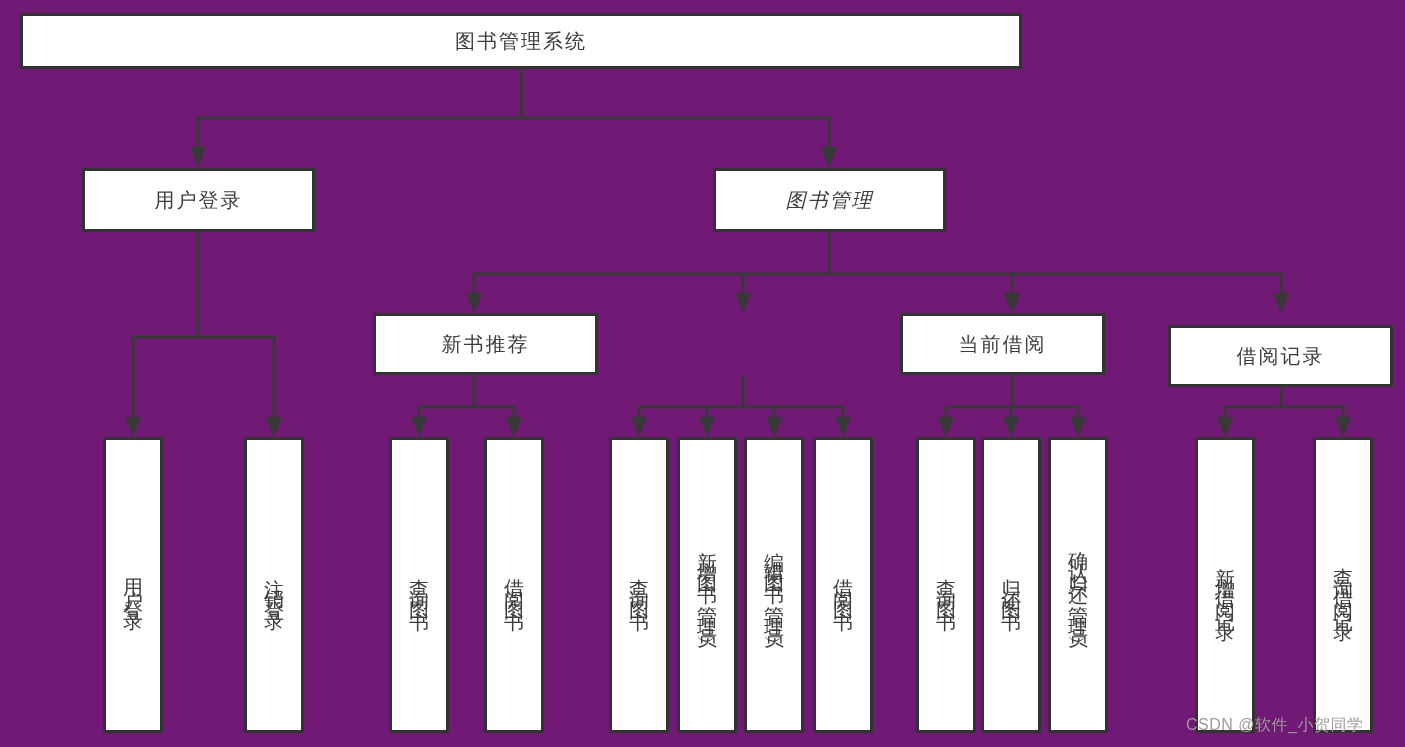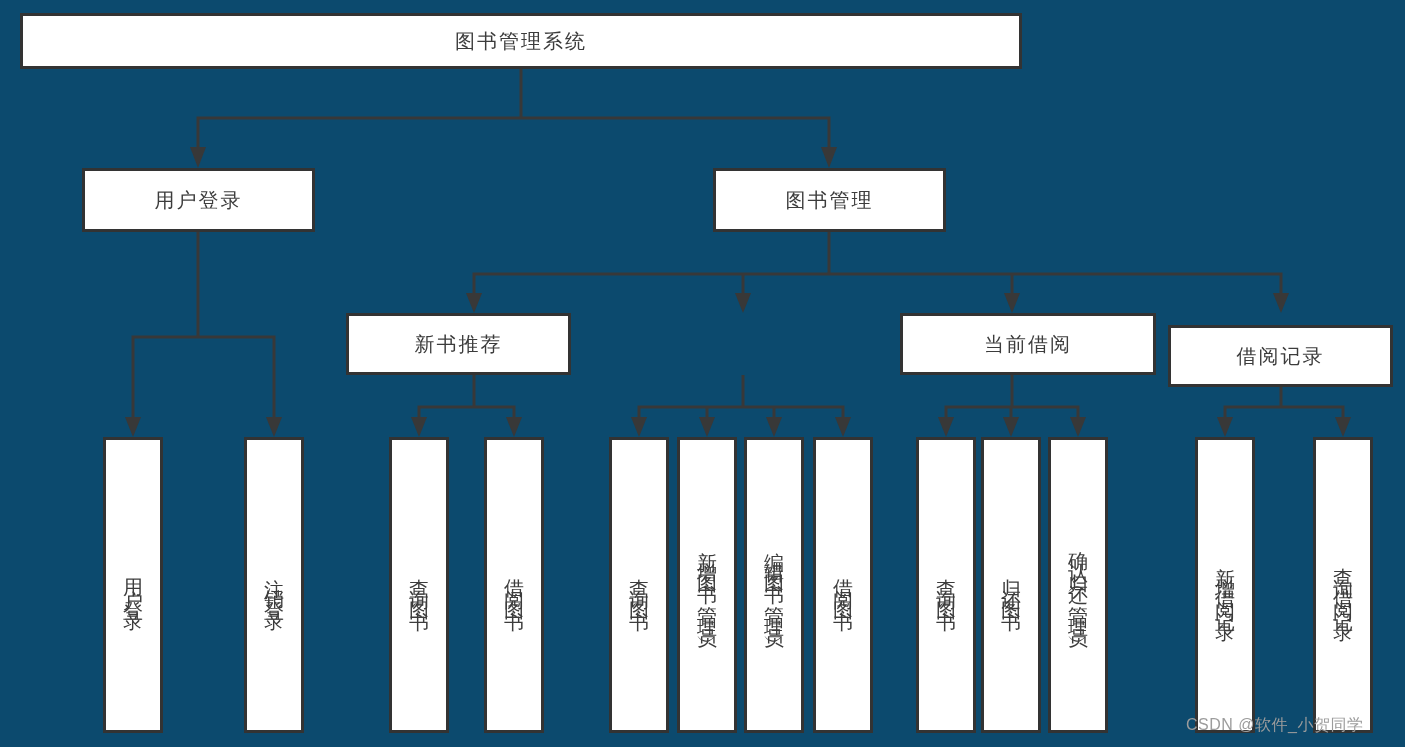--- a/index.html
+++ b/index.html
@@ -1,20 +1,20 @@
 <!DOCTYPE html>
 <html><head>
 <meta charset="utf-8">
 <style>
   html, body { margin: 0; padding: 0; background: #ffffff; }
   .canvas {
     position: relative;
     width: 1405px;
     height: 747px;
-    background: #0c4a6e;
+    background: #701a75;
     overflow: hidden;
     font-family: "Liberation Sans", "DejaVu Sans", sans-serif;
   }
   .connectors {
     position: absolute;
     left: 0; top: 0;
     width: 1405px; height: 747px;
   }
   .connectors path {
     fill: none;
@@ -109,28 +109,28 @@
     <polygon points="1335,417 1351,417 1343,437"></polygon>
   </svg>
 
   <div class="node" style="left:20px; top:13px; width:1002px; height:56px;">
     <span>图书管理系统</span>
   </div>
 
   <div class="node" style="left:82px; top:168px; width:233px; height:64px;">
     <span>用户登录</span>
   </div>
-  <div class="node" style="left:713px; top:168px; width:233px; height:64px;">
+  <div class="node" style="left:713px; top:168px; width:233px; height:64px;font-style:italic;">
     <span>图书管理</span>
   </div>
 
-  <div class="node" style="left:346px; top:313px; width:225px; height:62px;">
+  <div class="node" style="left:373px; top:313px; width:225px; height:62px;">
     <span>新书推荐</span>
   </div>
-  <div class="node" style="left:900px; top:313px; width:256px; height:62px;">
+  <div class="node" style="left:900px; top:313px; width:205px; height:62px;">
     <span>当前借阅</span>
   </div>
   <div class="node" style="left:1168px; top:313px; width:225px; height:62px;margin-top:12px;">
     <span>借阅记录</span>
   </div>
 
   <div class="leaf" style="left:103px;">
     <span>用户登录</span>
   </div>
   <div class="leaf" style="left:244px;">

